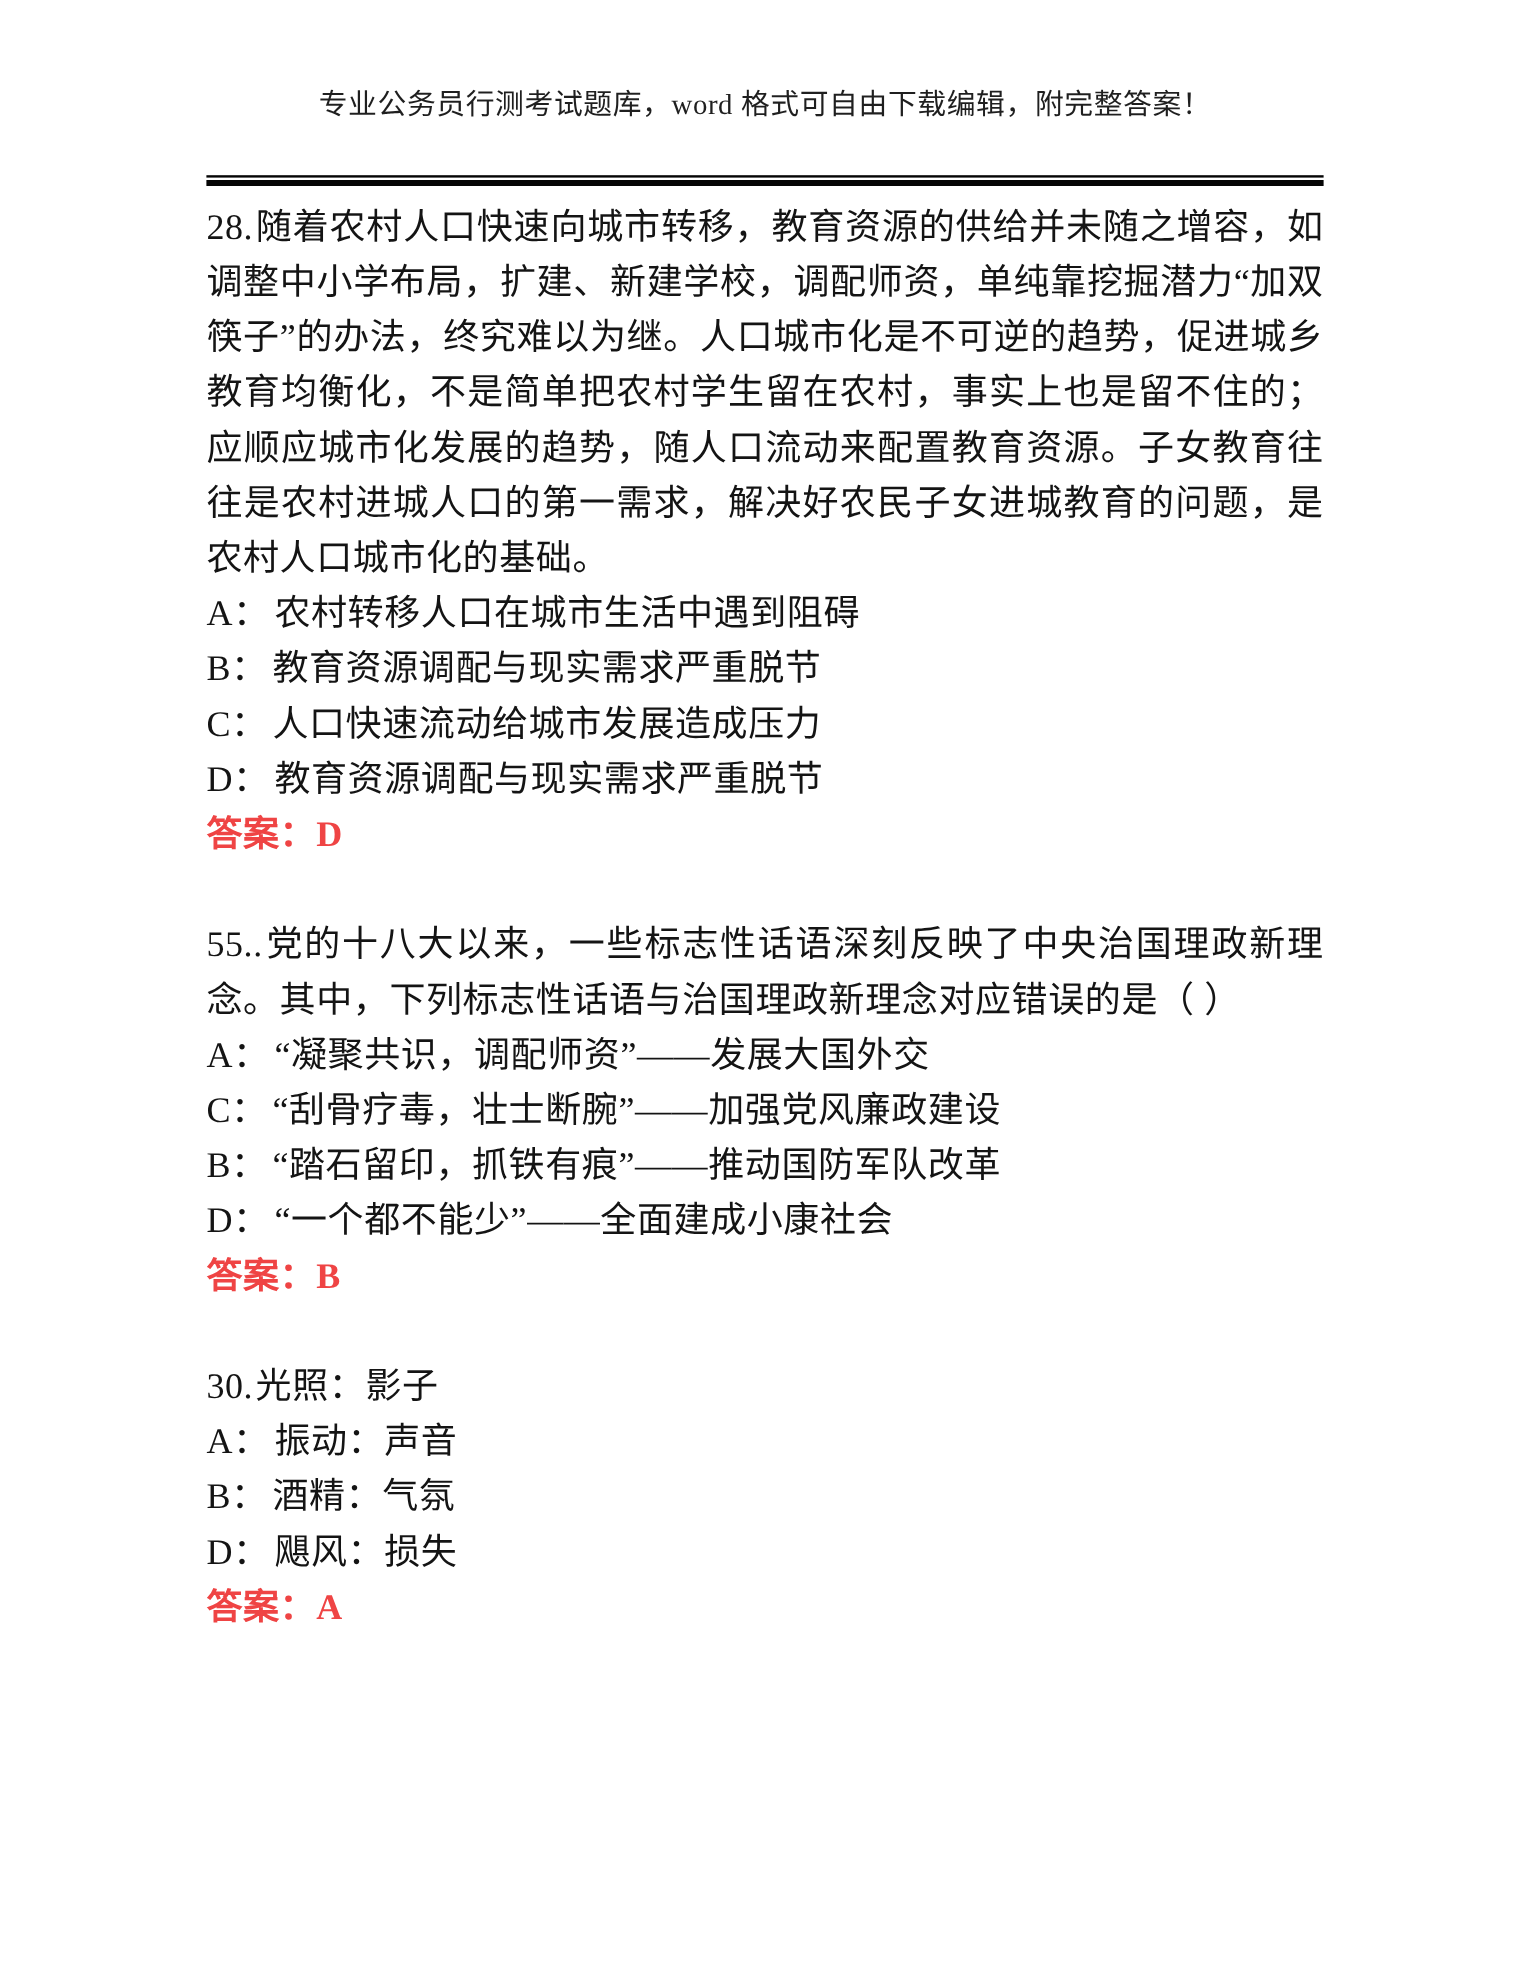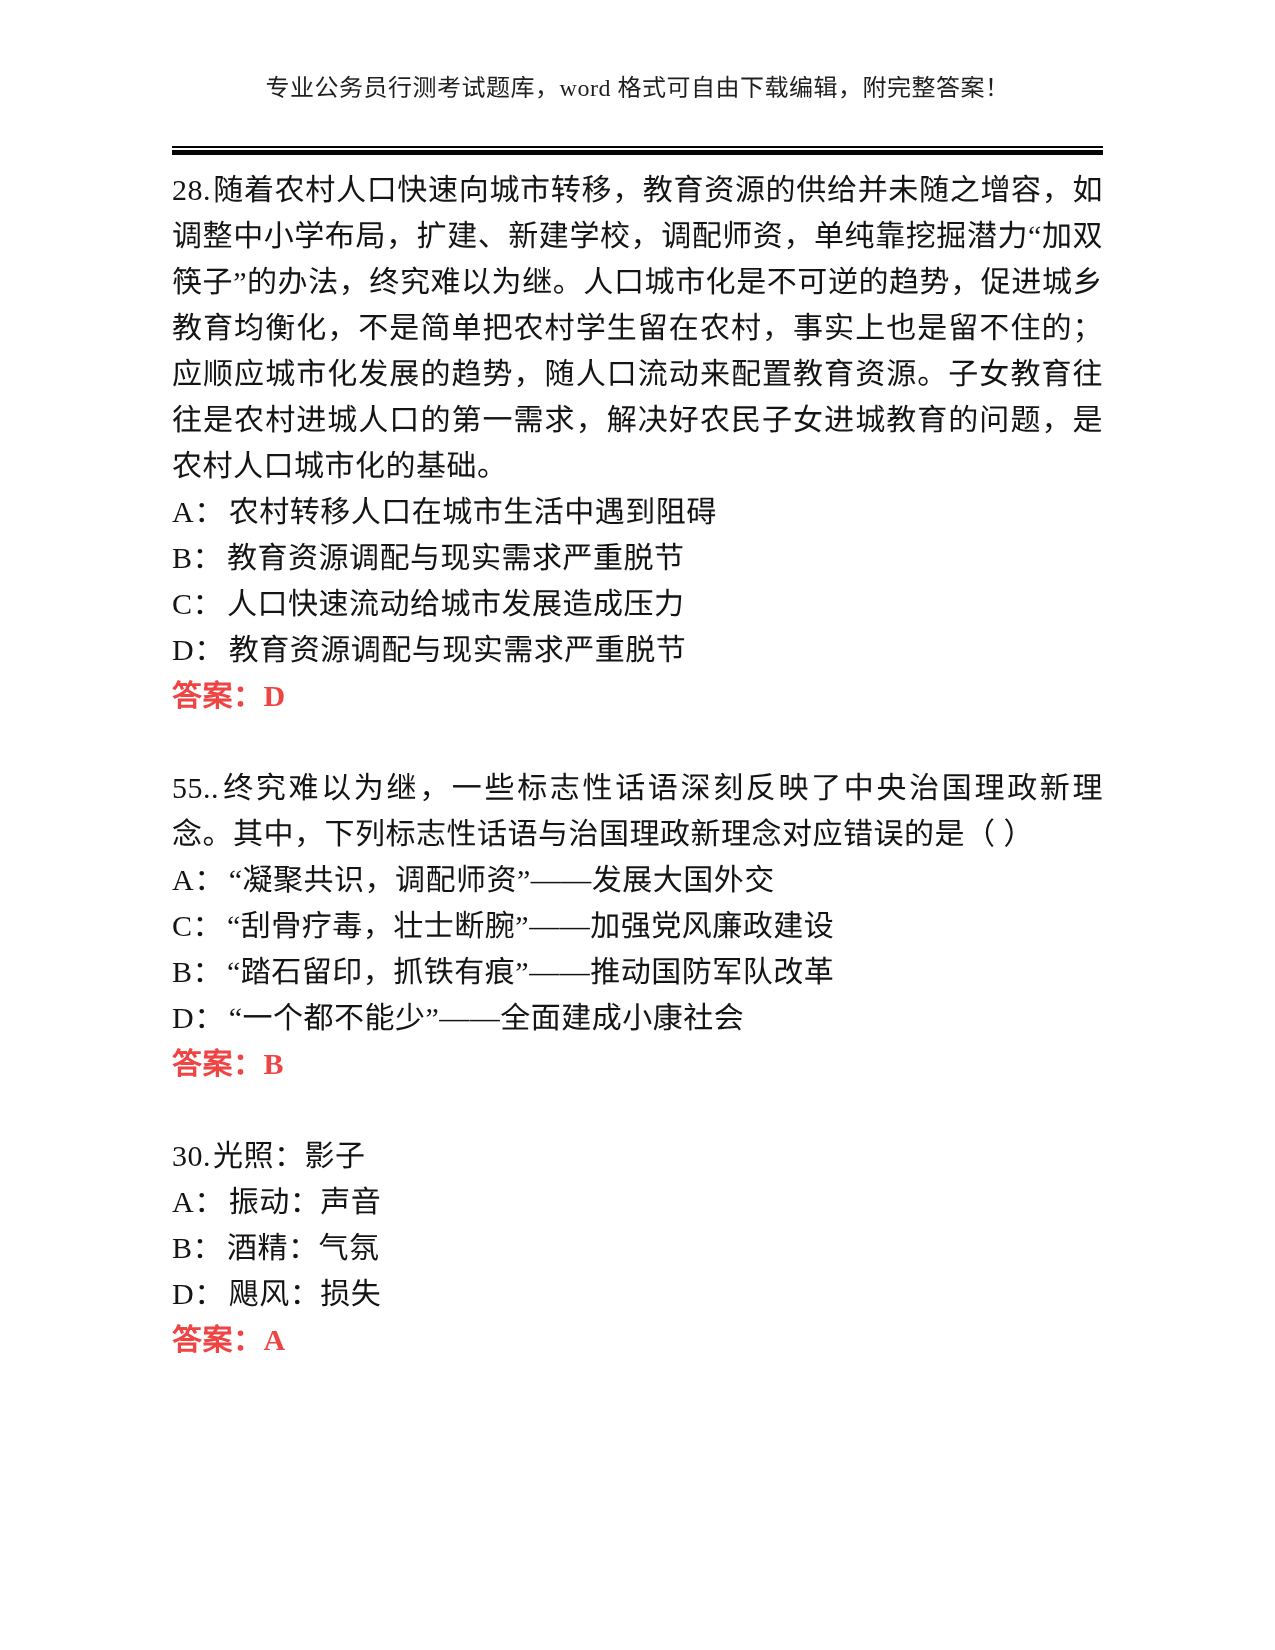--- a/index.html
+++ b/index.html
@@ -75,21 +75,21 @@
     <section class="question">
       <p class="stem"><span class="q-number">28.</span><span>随着农村人口快速向城市转移，教育资源的供给并未随之增容，如调整中小学布局，扩建、新建学校，调配师资，单纯靠挖掘潜力“加双筷子”的办法，终究难以为继。人口城市化是不可逆的趋势，促进城乡教育均衡化，不是简单把农村学生留在农村，事实上也是留不住的；应顺应城市化发展的趋势，随人口流动来配置教育资源。子女教育往往是农村进城人口的第一需求，解决好农民子女进城教育的问题，是农村人口城市化的基础。</span></p>
       <p class="option"><span class="opt-label">A：</span><span>农村转移人口在城市生活中遇到阻碍</span></p>
       <p class="option"><span class="opt-label">B：</span><span>教育资源调配与现实需求严重脱节</span></p>
       <p class="option"><span class="opt-label">C：</span><span>人口快速流动给城市发展造成压力</span></p>
       <p class="option"><span class="opt-label">D：</span><span>教育资源调配与现实需求严重脱节</span></p>
       <p class="answer"><span>答案：</span><span>D</span></p>
     </section>
 
     <section class="question">
-      <p class="stem"><span class="q-number">55..</span><span>终究难以为继，一些标志性话语深刻反映了中央治国理政新理念。其中，下列标志性话语与治国理政新理念对应错误的是（ ）</span></p>
+      <p class="stem"><span class="q-number">55..</span><span>党的十八大以来，一些标志性话语深刻反映了中央治国理政新理念。其中，下列标志性话语与治国理政新理念对应错误的是（ ）</span></p>
       <p class="option"><span class="opt-label">A：</span><span>“凝聚共识，调配师资”——发展大国外交</span></p>
       <p class="option"><span class="opt-label">C：</span><span>“刮骨疗毒，壮士断腕”——加强党风廉政建设</span></p>
       <p class="option"><span class="opt-label">B：</span><span>“踏石留印，抓铁有痕”——推动国防军队改革</span></p>
       <p class="option"><span class="opt-label">D：</span><span>“一个都不能少”——全面建成小康社会</span></p>
       <p class="answer"><span>答案：</span><span>B</span></p>
     </section>
 
     <section class="question">
       <p class="stem"><span class="q-number">30.</span><span>光照：影子</span></p>
       <p class="option"><span class="opt-label">A：</span><span>振动：声音</span></p>

